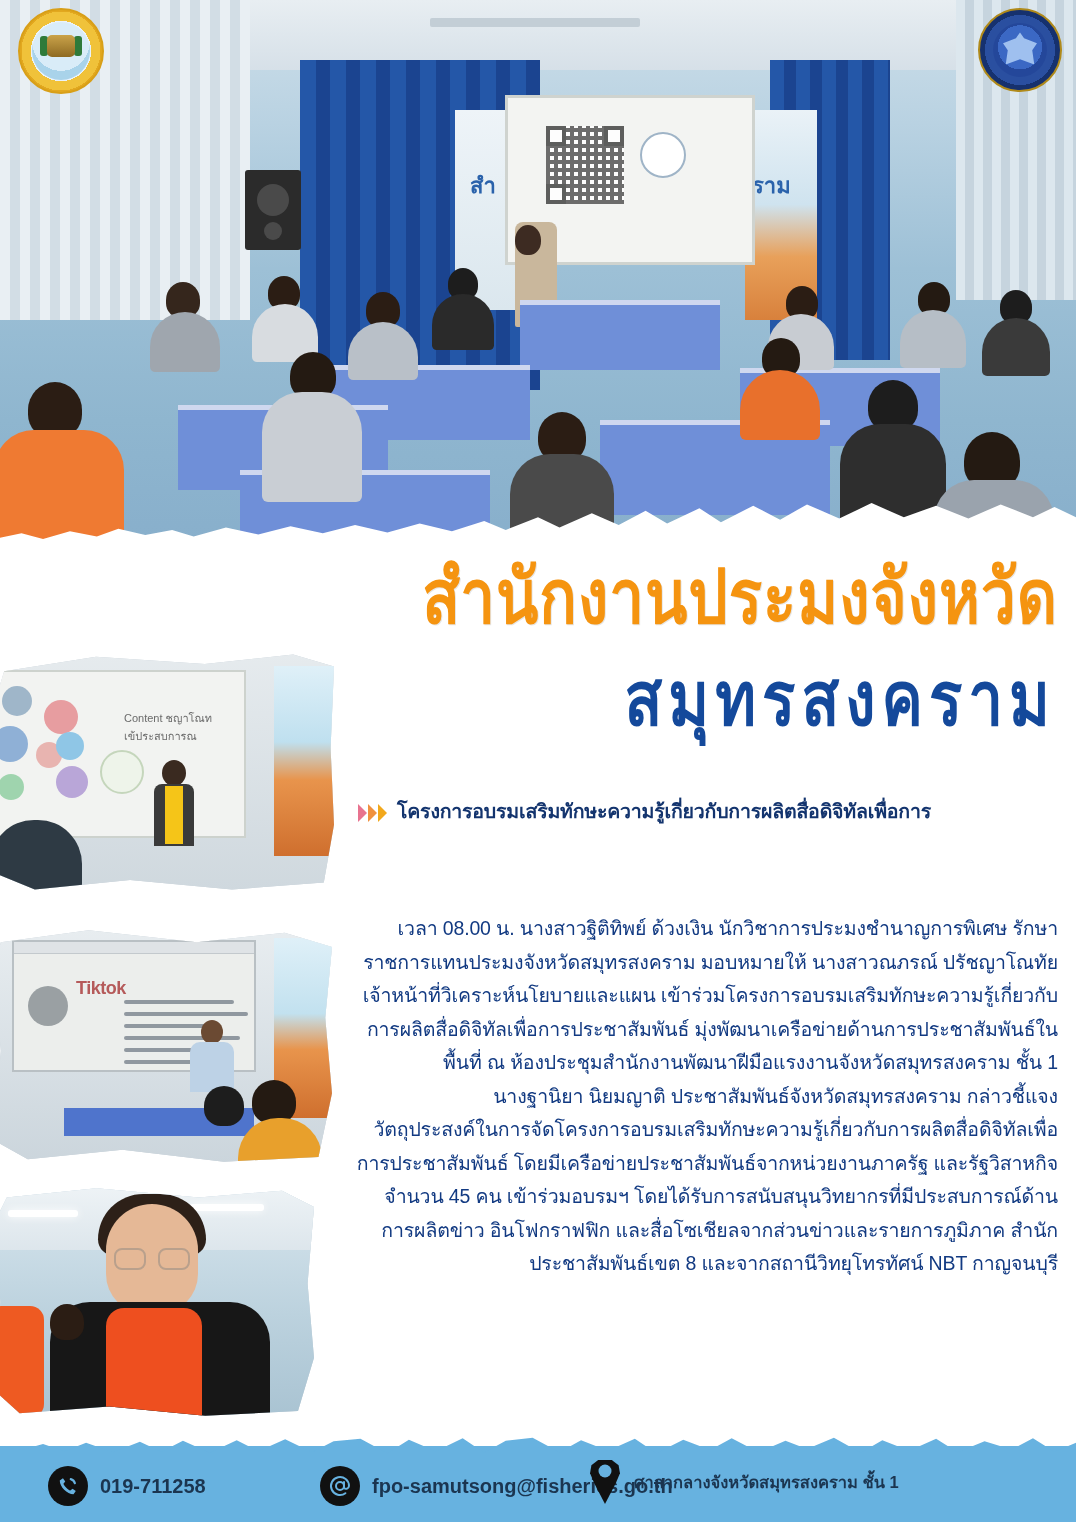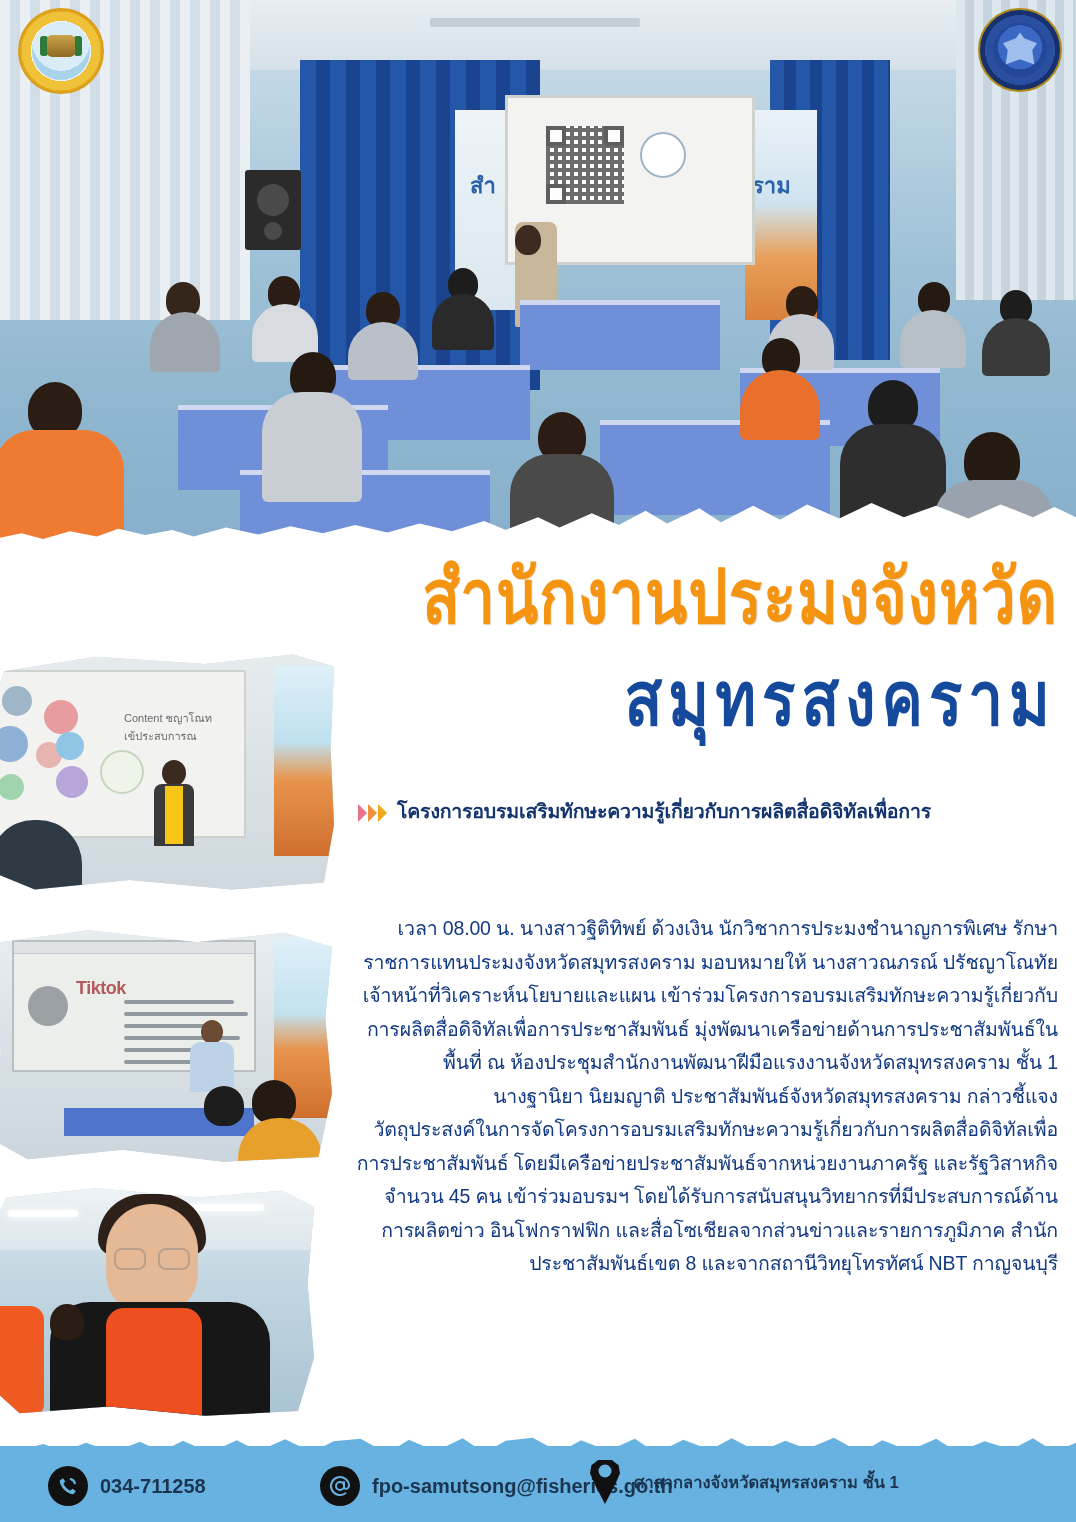--- a/index.html
+++ b/index.html
@@ -361,21 +361,21 @@
 <div class="footer">
   <div class="footer-top"></div>
 
   <div class="fitem" style="left:48px;top:20px;">
     <span class="ficon">
       <svg width="22" height="22" viewBox="0 0 24 24" fill="none" stroke="#67b2e0" stroke-width="2.4" stroke-linecap="round">
         <path d="M6.5 3.5 L9 7 L7 9.5 C8 12 12 16 14.5 17 L17 15 L20.5 17.5 L18 21 C11 21 3 13 3 6 Z" fill="#67b2e0" stroke="none"></path>
         <path d="M15 4.5 a6 6 0 0 1 4.5 4.5"></path>
       </svg>
     </span>
-    <span class="ftext">034-711258</span>
+    <span class="ftext">019-711258</span>
   </div>
 
   <div class="fitem" style="left:320px;top:20px;">
     <span class="ficon">
       <svg width="24" height="24" viewBox="0 0 24 24" fill="none" stroke="#67b2e0" stroke-width="2">
         <circle cx="12" cy="12" r="4"></circle>
         <path d="M16 8 v6 a3 3 0 0 0 5 -2 a9 9 0 1 0 -3.6 7.2" stroke-linecap="round"></path>
       </svg>
     </span>
     <span class="ftext">fpo-samutsong@fisheries.go.th</span>

